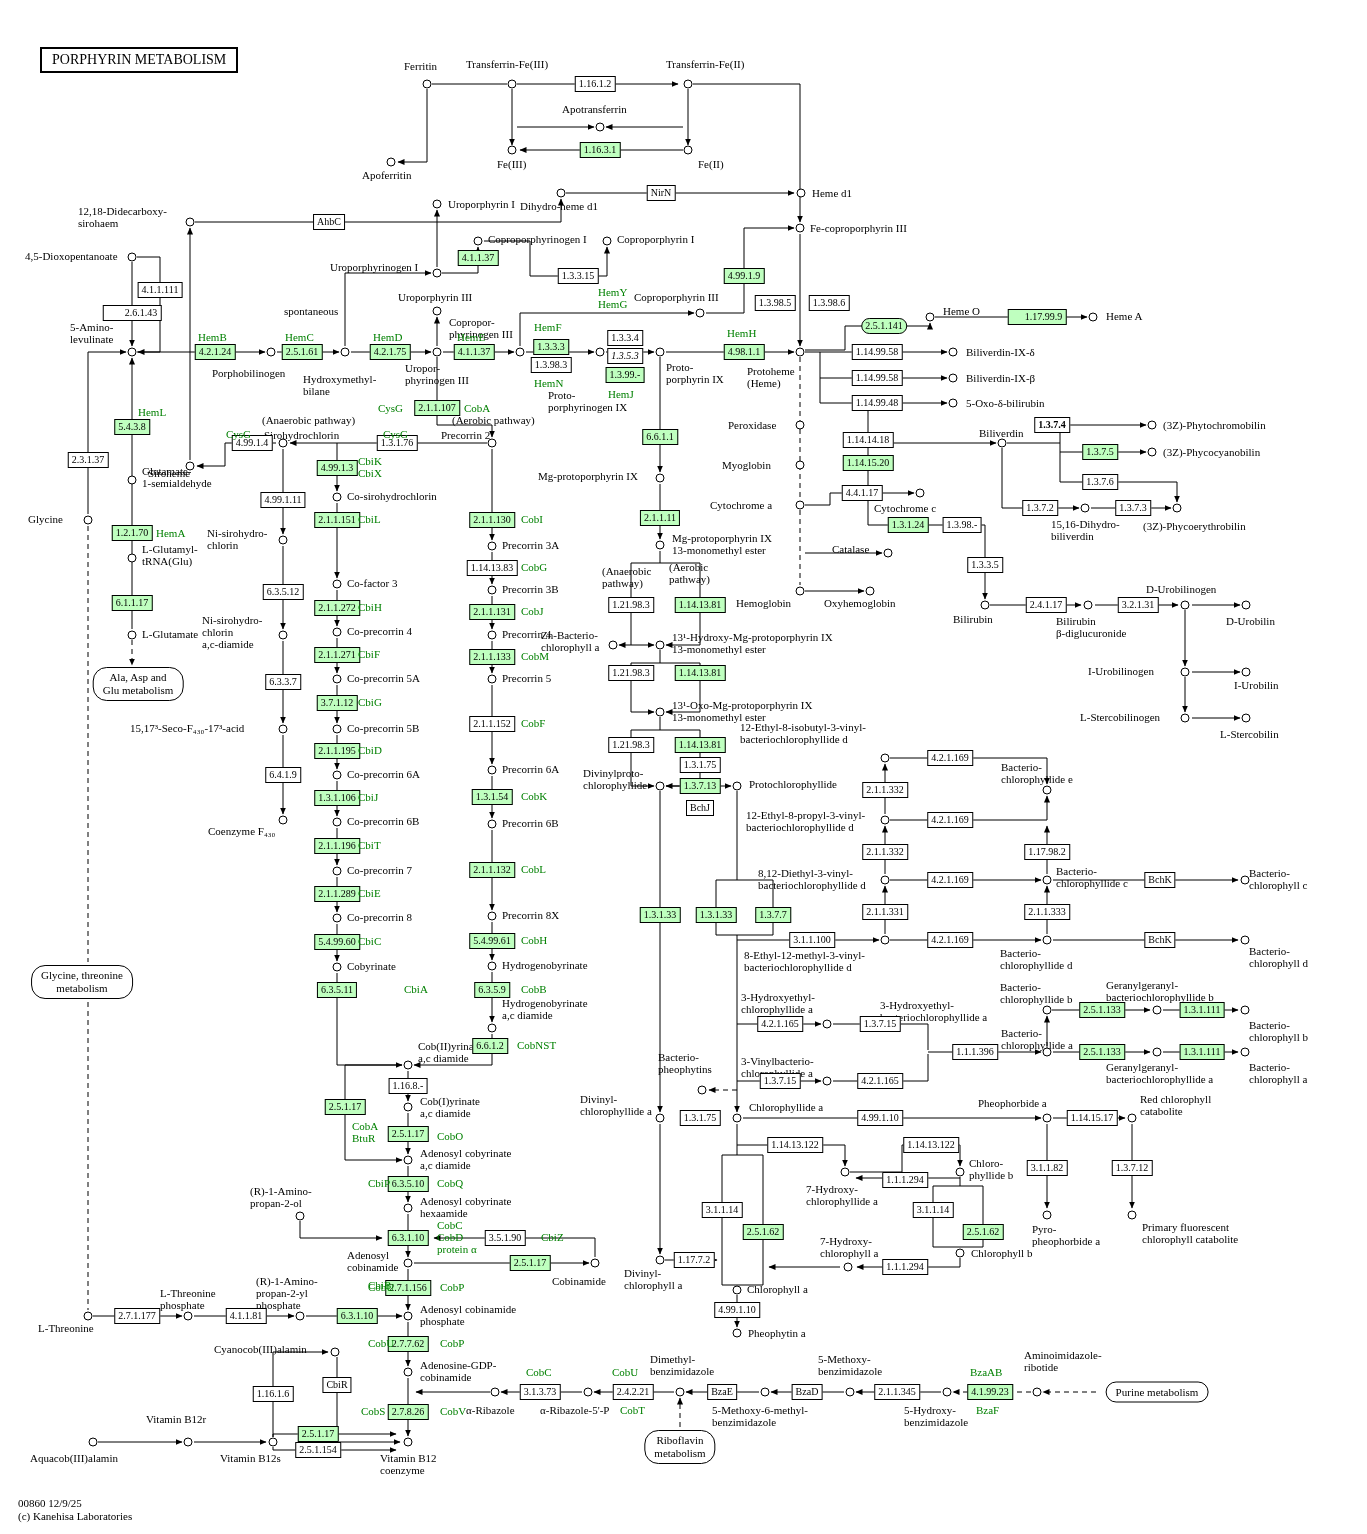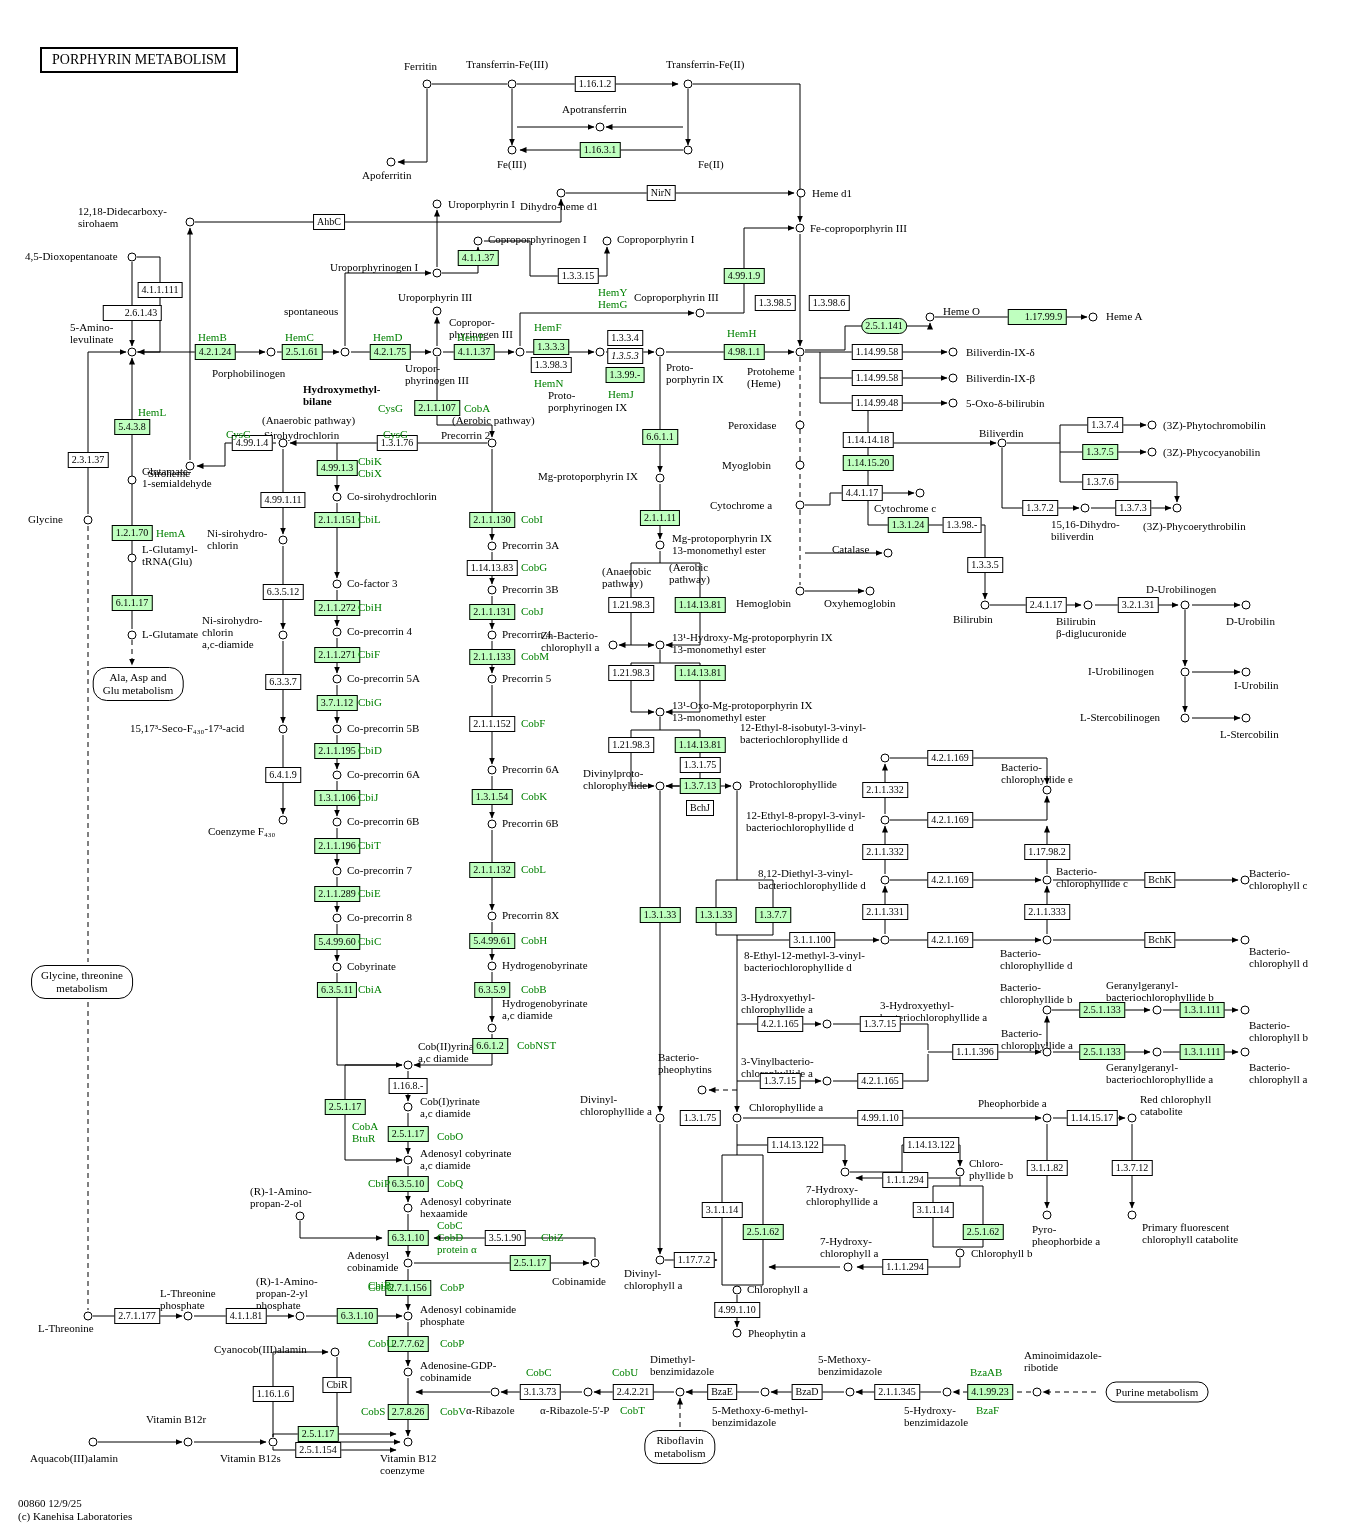--- a/index.html
+++ b/index.html
@@ -237,21 +237,21 @@
     <div class="box green" style="left: 744px; top: 352px;">4.98.1.1</div>
     <div class="box" style="left: 877px; top: 352px;">1.14.99.58</div>
     <div class="box" style="left: 877px; top: 378px;">1.14.99.58</div>
     <div class="box" style="left: 877px; top: 403px;">1.14.99.48</div>
     <div class="box" style="left: 868px; top: 440px;">1.14.14.18</div>
     <div class="box green" style="left: 868px; top: 463px;">1.14.15.20</div>
     <div class="box green" style="left: 908px; top: 525px;">1.3.1.24</div>
     <div class="box" style="left: 962px; top: 525px;">1.3.98.-</div>
     <div class="box" style="left: 985px; top: 565px;">1.3.3.5</div>
     <div class="box" style="left: 862px; top: 493px;">4.4.1.17</div>
-    <div class="box" style="left: 1105px; top: 425px;">1.3.7.4</div>
+    <div class="box" style="left: 1052px; top: 425px; font-weight: bold;">1.3.7.4</div>
     <div class="box green" style="left: 1100px; top: 452px;">1.3.7.5</div>
     <div class="box" style="left: 1100px; top: 482px;">1.3.7.6</div>
     <div class="box" style="left: 1040px; top: 508px;">1.3.7.2</div>
     <div class="box" style="left: 1133px; top: 508px;">1.3.7.3</div>
     <div class="box" style="left: 1046px; top: 605px;">2.4.1.17</div>
     <div class="box" style="left: 1138px; top: 605px;">3.2.1.31</div>
     <div class="box" style="left: 88px; top: 460px;">2.3.1.37</div>
     <div class="box green" style="left: 132px; top: 427px;">5.4.3.8</div>
     <div class="box green" style="left: 132px; top: 533px;">1.2.1.70</div>
     <div class="box green" style="left: 132px; top: 603px;">6.1.1.17</div>
@@ -376,21 +376,21 @@
 CbiX</div>
     <div class="gtxt" style="left: 358px; top: 513px;">CbiL</div>
     <div class="gtxt" style="left: 358px; top: 601px;">CbiH</div>
     <div class="gtxt" style="left: 358px; top: 648px;">CbiF</div>
     <div class="gtxt" style="left: 358px; top: 696px;">CbiG</div>
     <div class="gtxt" style="left: 358px; top: 744px;">CbiD</div>
     <div class="gtxt" style="left: 358px; top: 791px;">CbiJ</div>
     <div class="gtxt" style="left: 358px; top: 839px;">CbiT</div>
     <div class="gtxt" style="left: 358px; top: 887px;">CbiE</div>
     <div class="gtxt" style="left: 358px; top: 935px;">CbiC</div>
-    <div class="gtxt" style="left: 358px; top: 983px;">CbiA</div>
+    <div class="gtxt" style="left: 358px; top: 983px; padding-left: 46px;">CbiA</div>
     <div class="gtxt" style="left: 521px; top: 513px;">CobI</div>
     <div class="gtxt" style="left: 521px; top: 561px;">CobG</div>
     <div class="gtxt" style="left: 521px; top: 605px;">CobJ</div>
     <div class="gtxt" style="left: 521px; top: 650px;">CobM</div>
     <div class="gtxt" style="left: 521px; top: 717px;">CobF</div>
     <div class="gtxt" style="left: 521px; top: 790px;">CobK</div>
     <div class="gtxt" style="left: 521px; top: 863px;">CobL</div>
     <div class="gtxt" style="left: 521px; top: 934px;">CobH</div>
     <div class="gtxt" style="left: 521px; top: 983px;">CobB</div>
     <div class="gtxt" style="left: 517px; top: 1039px;">CobNST</div>
@@ -431,21 +431,21 @@
     <div class="lbl" style="left: 617px; top: 233px;">Coproporphyrin I</div>
     <div class="lbl" style="left: 25px; top: 250px;">4,5-Dioxopentanoate</div>
     <div class="lbl" style="left: 330px; top: 261px;">Uroporphyrinogen I</div>
     <div class="lbl" style="left: 398px; top: 291px;">Uroporphyrin III</div>
     <div class="lbl" style="left: 634px; top: 291px;">Coproporphyrin III</div>
     <div class="lbl" style="left: 810px; top: 222px;">Fe-coproporphyrin III</div>
     <div class="lbl" style="left: 70px; top: 321px;">5-Amino-
 levulinate</div>
     <div class="lbl" style="left: 284px; top: 305px;">spontaneous</div>
     <div class="lbl" style="left: 212px; top: 367px;">Porphobilinogen</div>
-    <div class="lbl" style="left: 303px; top: 383px; font-weight: bold;">Hydroxymethyl-
+    <div class="lbl" style="left: 303px; top: 373px;">Hydroxymethyl-
 bilane</div>
     <div class="lbl" style="left: 405px; top: 362px;">Uropor-
 phyrinogen III</div>
     <div class="lbl" style="left: 449px; top: 316px;">Copropor-
 phyrinogen III</div>
     <div class="lbl" style="left: 548px; top: 389px;">Proto-
 porphyrinogen IX</div>
     <div class="lbl" style="left: 666px; top: 361px;">Proto-
 porphyrin IX</div>
     <div class="lbl" style="left: 747px; top: 365px;">Protoheme

